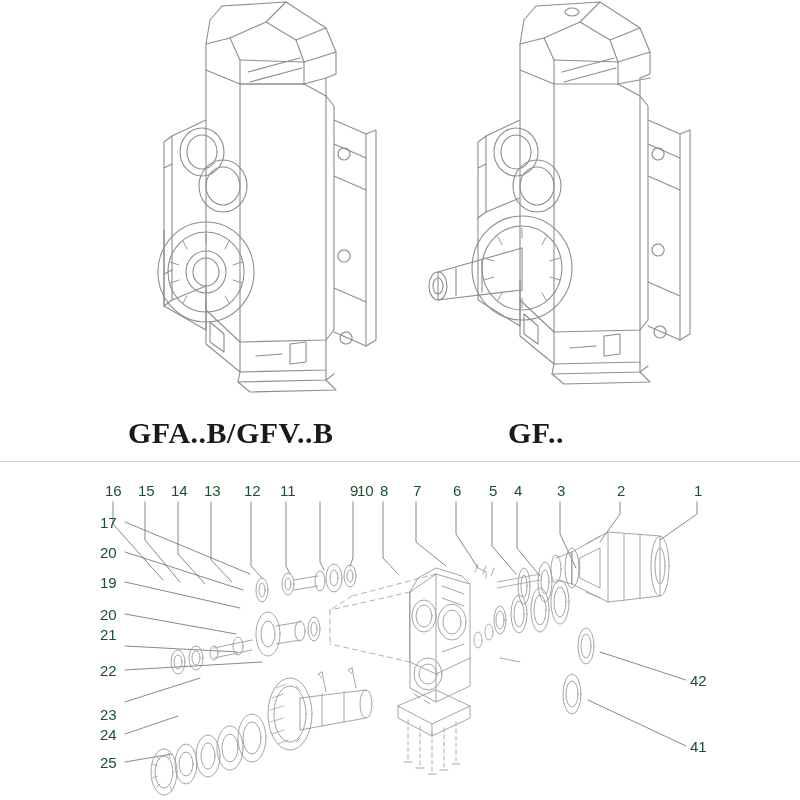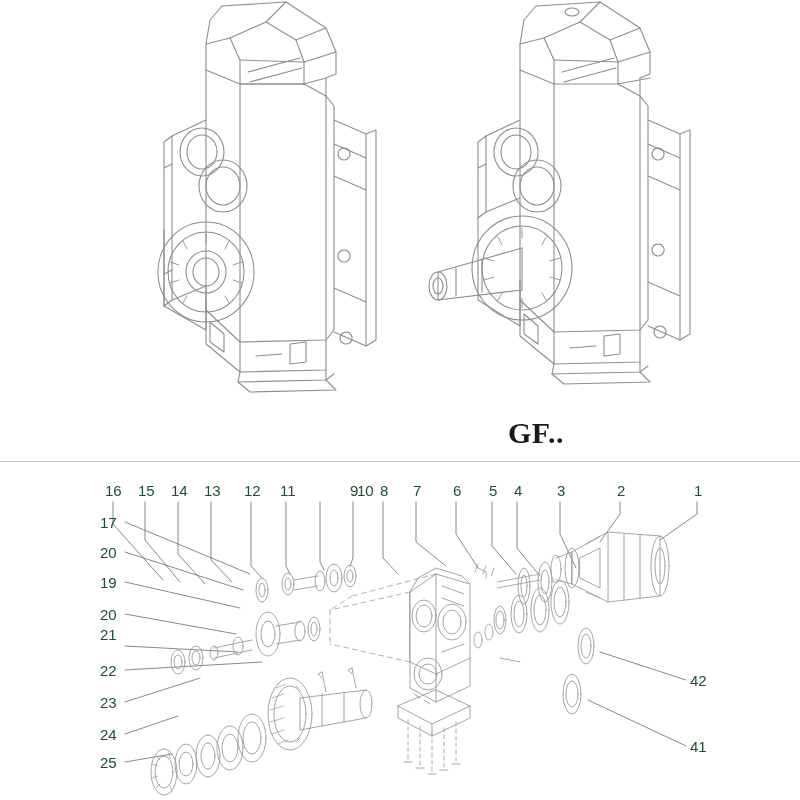--- a/index.html
+++ b/index.html
@@ -233,20 +233,21 @@
         <path d="M156 364 L242 362 L242 330"></path>
         <path d="M156 364 L154 374 L242 372 L242 362"></path>
         <path d="M154 374 L166 384 L252 382 L242 372"></path>
         <path d="M242 372 L250 366"></path>
         <path d="M126 314 L140 326 L140 344 L126 334 Z"></path>
         <path d="M206 336 L222 334 L222 354 L206 356 Z"></path>
         <path d="M172 348 L198 346"></path>
       </g>
     </svg>
 
+    <div id="label-left" class="model-label">GFA..B/GFV..B</div>
     <div id="label-right" class="model-label">GF..</div>
   </div>
 
   <div class="divider-line"></div>
 
   <div id="bottom-section">
 
     <svg id="exploded-svg" width="800" height="338" viewBox="0 0 800 338" xmlns="http://www.w3.org/2000/svg">
       <g fill="none" stroke="#9a9a9f" stroke-width="0.9" stroke-linejoin="round" stroke-linecap="round">
 
@@ -493,21 +494,21 @@
     <div class="callout-number" style="left:557px; top:20px;">3</div>
     <div class="callout-number" style="left:617px; top:20px;">2</div>
     <div class="callout-number" style="left:694px; top:20px;">1</div>
 
     <div class="callout-number" style="left:100px; top:52px;">17</div>
     <div class="callout-number" style="left:100px; top:82px;">20</div>
     <div class="callout-number" style="left:100px; top:112px;">19</div>
     <div class="callout-number" style="left:100px; top:144px;">20</div>
     <div class="callout-number" style="left:100px; top:164px;">21</div>
     <div class="callout-number" style="left:100px; top:200px;">22</div>
-    <div class="callout-number" style="left:100px; top:232px;">23</div>
+    <div class="callout-number" style="left:100px; top:244px;">23</div>
     <div class="callout-number" style="left:100px; top:264px;">24</div>
     <div class="callout-number" style="left:100px; top:292px;">25</div>
 
     <div class="callout-number" style="left:690px; top:210px;text-align:right;">42</div>
     <div class="callout-number" style="left:690px; top:276px;">41</div>
 
   </div>
 </div>
 
 </body></html>

